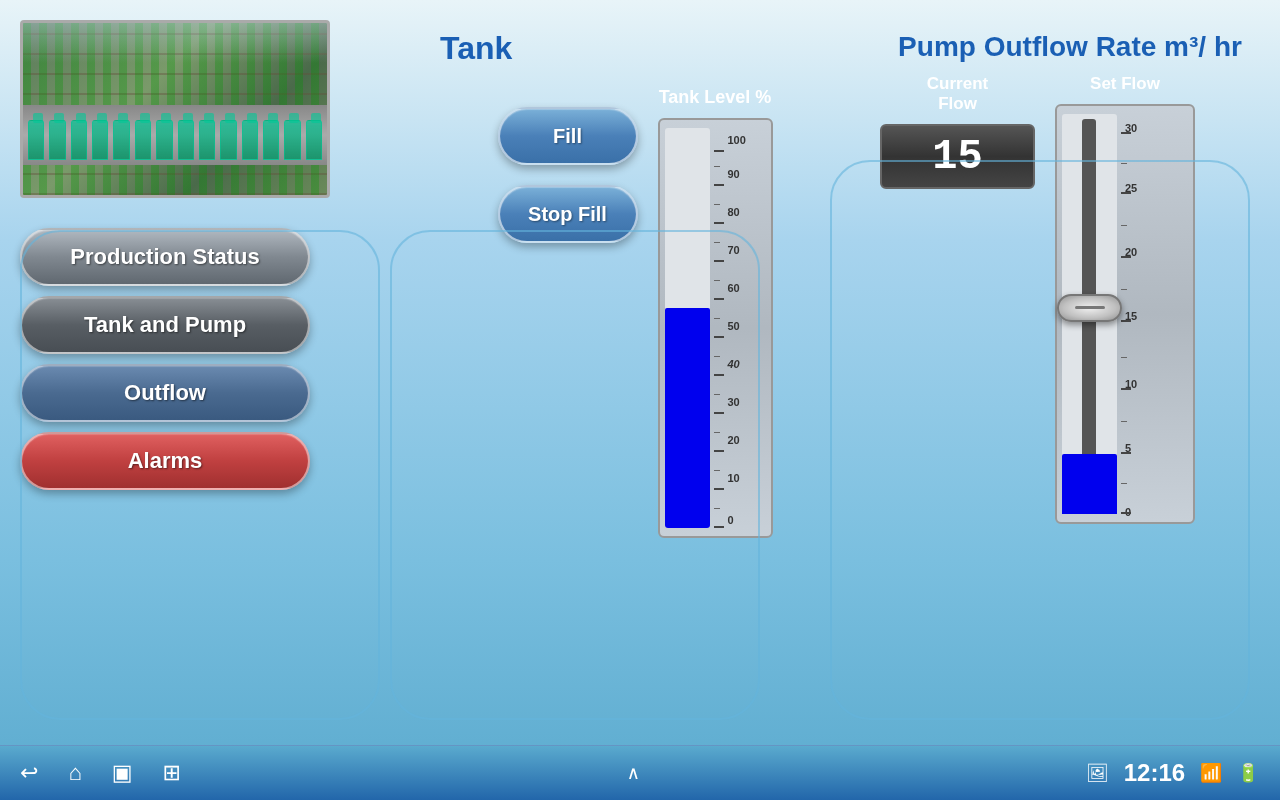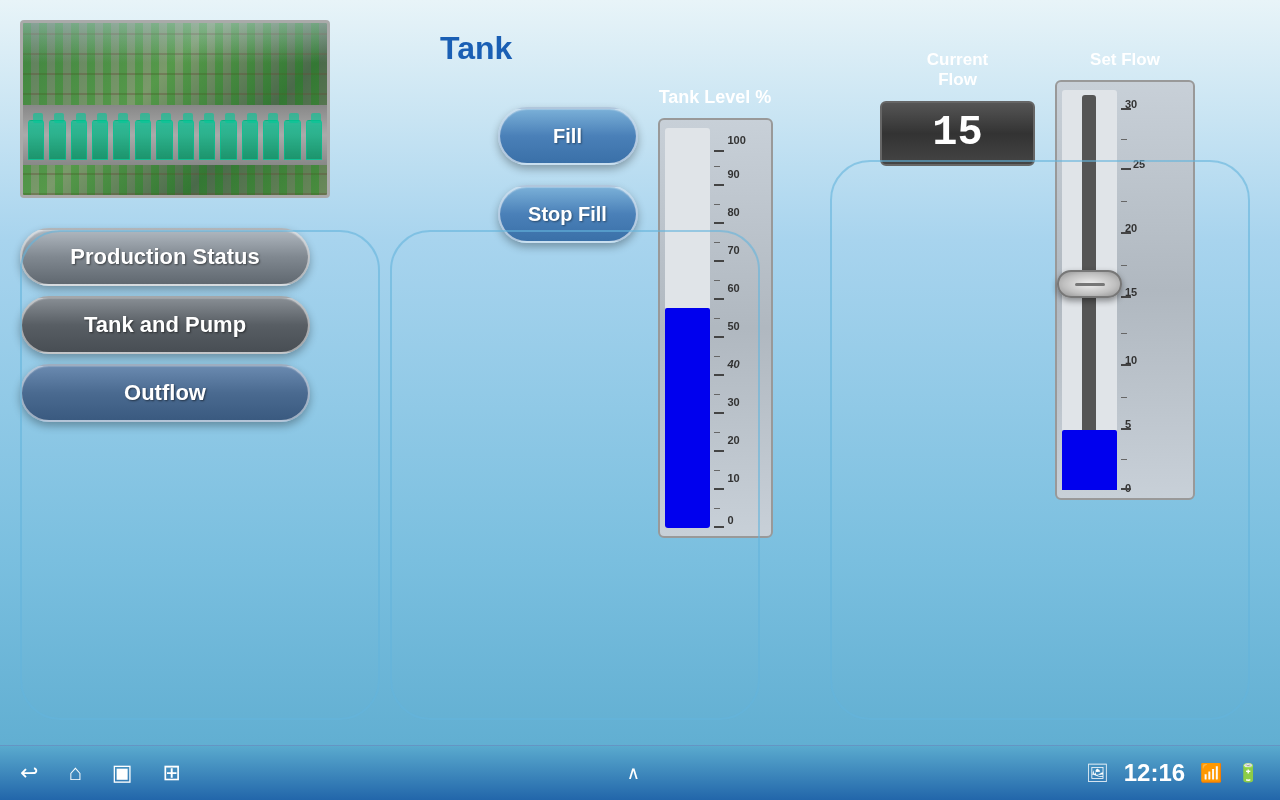--- a/index.html
+++ b/index.html
@@ -259,21 +259,20 @@
       font-weight: bold;
       text-align: center;
       line-height: 1.2;
       margin-bottom: 10px;
     }
 
     .pump-displays {
       display: flex;
       flex-direction: row;
       gap: 20px;
-      margin-top: 20px;
     }
 
     .pump-column {
       display: flex;
       flex-direction: column;
       align-items: center;
     }
 
     .pump-column-label {
       color: white;
@@ -388,20 +387,21 @@
         </div>
       </div>
     </div>
 
     <div style="height:10px;"></div>
 
 
     <button class="nav-button nav-button-production">Production Status</button>
     <button class="nav-button nav-button-tank">Tank and Pump</button>
     <button class="nav-button nav-button-labeling">Outflow</button>
+    <button class="nav-button nav-button-alarms">Alarms</button>
   </div>
 
   <div class="left-container-box"></div>
 
   <div class="middle-panel">
     <div class="tank-title">Tank</div>
 
     <div class="tank-controls">
       <div class="tank-buttons">
         <button class="tank-button fill-button">Fill</button>
@@ -454,20 +454,24 @@
             <div style="position:absolute;left:0;bottom:90.25%;width:6px;height:1px;background:#666;"></div>
           </div>
         </div>
       </div>
     </div>
   </div>
 
   <div class="middle-container-box"></div>
 
   <div class="right-panel">
+    <div class="pump-title">
+      <span>Pump Outflow Rate m³/
+hr</span>
+    </div>
 
     <div class="pump-displays">
 
       <div class="pump-column">
         <div class="pump-column-label">Current<br>Flow</div>
         <div class="current-flow-display">
           <span>15</span>
         </div>
       </div>
 
@@ -485,21 +489,21 @@
               <div style="width:30px;height:3px;background:#777;border-radius:2px;"></div>
             </div>
           </div>
 
           <div style="flex:1;height:100%;position:relative;">
             <span style="position:absolute;bottom:-4px;left:4px;font-size:11px;color:#333;font-weight:bold;">0</span>
             <span style="position:absolute;bottom:15%;left:4px;font-size:11px;color:#333;font-weight:bold;">5</span>
             <span style="position:absolute;bottom:31%;left:4px;font-size:11px;color:#333;font-weight:bold;">10</span>
             <span style="position:absolute;bottom:48%;left:4px;font-size:11px;color:#333;font-weight:bold;">15</span>
             <span style="position:absolute;bottom:64%;left:4px;font-size:11px;color:#333;font-weight:bold;">20</span>
-            <span style="position:absolute;bottom:80%;left:12px;font-size:11px;color:#333;font-weight:bold;">25</span>
+            <span style="position:absolute;bottom:80%;left:4px;font-size:11px;color:#333;font-weight:bold;">25</span>
             <span style="position:absolute;bottom:95%;left:4px;font-size:11px;color:#333;font-weight:bold;">30</span>
 
             <div style="position:absolute;left:0;bottom:0%;width:10px;height:2px;background:#444;"></div>
             <div style="position:absolute;left:0;bottom:15%;width:10px;height:2px;background:#444;"></div>
             <div style="position:absolute;left:0;bottom:31%;width:10px;height:2px;background:#444;"></div>
             <div style="position:absolute;left:0;bottom:48%;width:10px;height:2px;background:#444;"></div>
             <div style="position:absolute;left:0;bottom:64%;width:10px;height:2px;background:#444;"></div>
             <div style="position:absolute;left:0;bottom:80%;width:10px;height:2px;background:#444;"></div>
             <div style="position:absolute;left:0;bottom:95%;width:10px;height:2px;background:#444;"></div>
 

